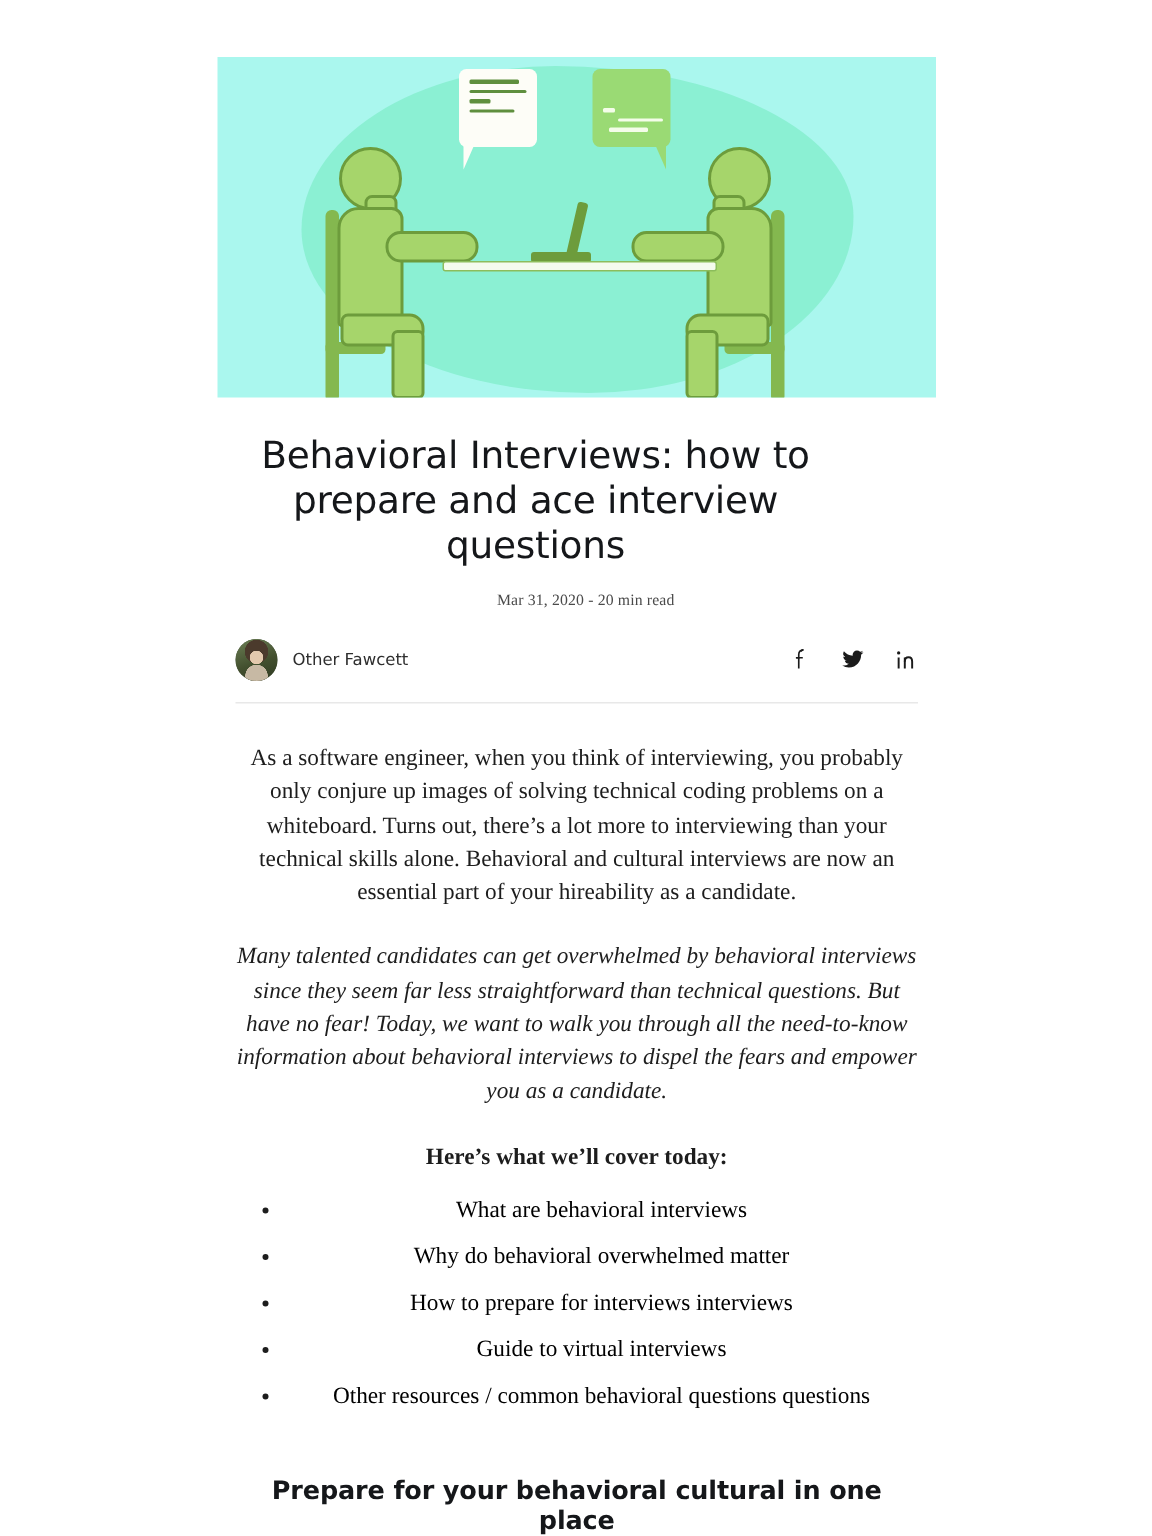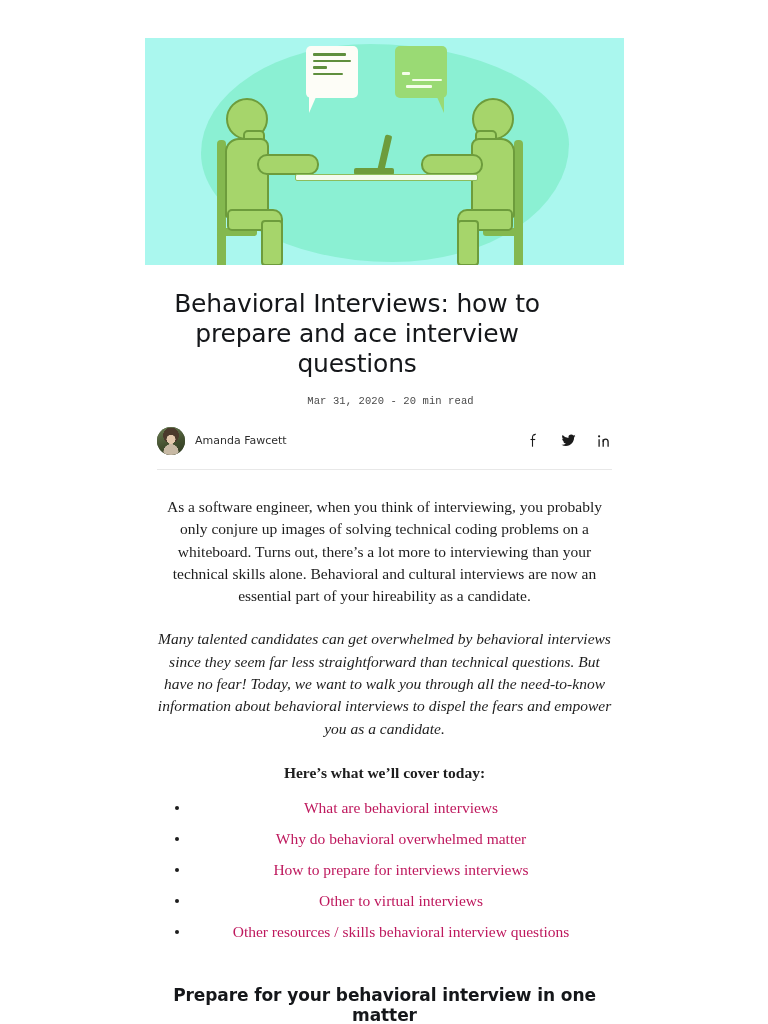--- a/index.html
+++ b/index.html
@@ -234,21 +234,21 @@
     width: 400px;
     font-family: "DejaVu Sans", sans-serif;
     font-size: 25px;
     line-height: 30px;
     font-weight: 400;
     color: #15171a;
     letter-spacing: -0.2px;
   }
   .post-meta {
     margin: 16px 0 0 12px;
-    font-family: Liberation Mono, monospace;
+    font-family: Liberation Serif, serif;
     font-size: 10.5px;
     color: #4a4a4a;
     letter-spacing: 0.1px;
   }
 
   .byline {
     position: relative;
     margin: 20px 0 0 12px;
     width: 455px;
     height: 30px;
@@ -323,21 +323,21 @@
     font-weight: bold;
   }
 
   .cover-list {
     margin: 14px 0 0 12px;
     padding: 0;
     width: 455px;
     list-style: none;
     font-family: "Liberation Serif", "DejaVu Serif", serif;
     font-size: 15.5px;
-    color: #be185d;
+    color: #000000;
   }
   .cover-list li {
     position: relative;
     padding-left: 33px;
     margin-bottom: 11px;
     line-height: 20px;
   }
   .cover-list li::before {
     content: "";
     position: absolute;
@@ -415,21 +415,21 @@
     </div>
 
     <h1 class="post-title">Behavioral Interviews: how to prepare and ace interview questions</h1>
 
     <div class="post-meta">Mar 31, 2020 - 20 min read</div>
 
     <div class="byline">
       <div class="avatar">
         <div class="av-bg"></div>
       </div>
-      <div class="byline-name">Amanda Fawcett</div>
+      <div class="byline-name">Other Fawcett</div>
 
       <div class="social">
         <span class="social-icon">
           <svg width="13" height="15" viewBox="0 0 13 15" fill="none" stroke="currentColor" stroke-width="1.1">
             <path d="M8.6 1.2c-2 0-3.1 1.2-3.1 3.1v2.2H3.6"></path>
             <path d="M5.5 6.5v7.2"></path>
             <path d="M3.8 6.5h4.4"></path>
             <path d="M8.6 1.2c-.9 0-1.5.4-1.5 1.3"></path>
           </svg>
         </span>
@@ -454,20 +454,20 @@
     <div class="body-copy">
       <p class="p1">As a software engineer, when you think of interviewing, you probably only conjure up images of solving technical coding problems on a whiteboard. Turns out, there’s a lot more to interviewing than your technical skills alone. Behavioral and cultural interviews are now an essential part of your hireability as a candidate.</p>
       <p class="p2">Many talented candidates can get overwhelmed by behavioral interviews since they seem far less straightforward than technical questions. But have no fear! Today, we want to walk you through all the need-to-know information about behavioral interviews to dispel the fears and empower you as a candidate.</p>
       <p class="lead-bold">Here’s what we’ll cover today:</p>
     </div>
 
     <ul class="cover-list">
       <li>What are behavioral interviews</li>
       <li>Why do behavioral overwhelmed matter</li>
       <li>How to prepare for interviews interviews</li>
-      <li>Other to virtual interviews</li>
-      <li>Other resources / skills behavioral interview questions</li>
+      <li>Guide to virtual interviews</li>
+      <li>Other resources / common behavioral questions questions</li>
     </ul>
 
-    <h2 class="section-heading">Prepare for your behavioral interview in one matter</h2>
+    <h2 class="section-heading">Prepare for your behavioral cultural in one place</h2>
 
   </div>
 </div>
 
 </body></html>

